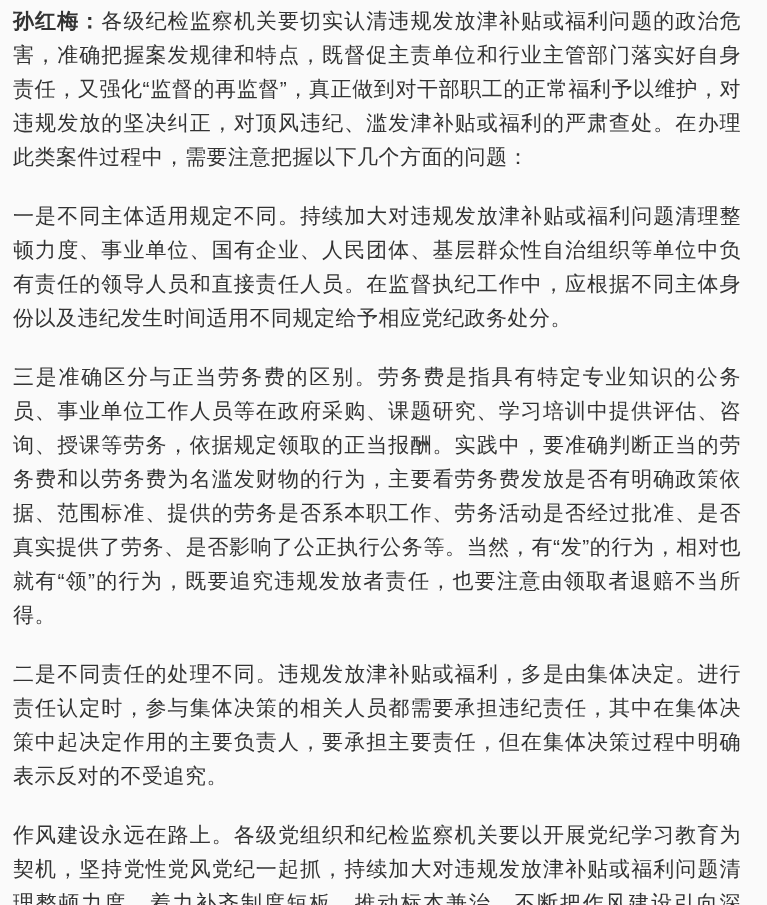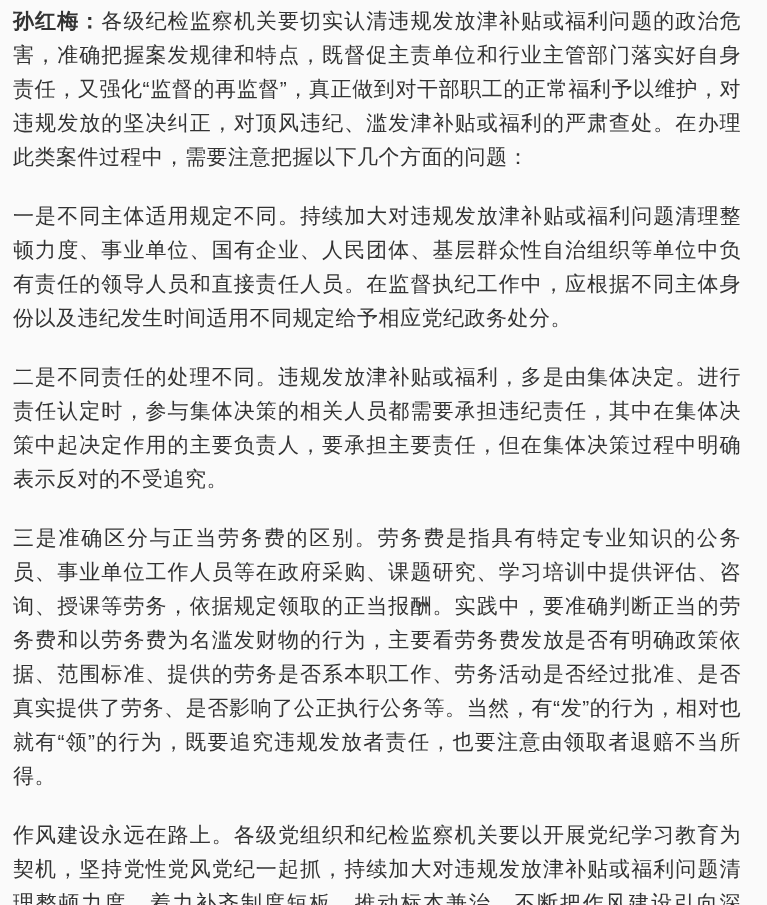--- a/index.html
+++ b/index.html
@@ -29,16 +29,16 @@
   .speaker {
     font-weight: bold;
   }
 </style>
 </head>
 <body>
 
 <div class="article">
   <p><span class="speaker">孙红梅：</span><span>各级纪检监察机关要切实认清违规发放津补贴或福利问题的政治危害，准确把握案发规律和特点，既督促主责单位和行业主管部门落实好自身责任，又强化“监督的再监督”，真正做到对干部职工的正常福利予以维护，对违规发放的坚决纠正，对顶风违纪、滥发津补贴或福利的严肃查处。在办理此类案件过程中，需要注意把握以下几个方面的问题：</span></p>
   <p>一是不同主体适用规定不同。持续加大对违规发放津补贴或福利问题清理整顿力度、事业单位、国有企业、人民团体、基层群众性自治组织等单位中负有责任的领导人员和直接责任人员。在监督执纪工作中，应根据不同主体身份以及违纪发生时间适用不同规定给予相应党纪政务处分。</p>
+  <p>三是准确区分与正当劳务费的区别。劳务费是指具有特定专业知识的公务员、事业单位工作人员等在政府采购、课题研究、学习培训中提供评估、咨询、授课等劳务，依据规定领取的正当报酬。实践中，要准确判断正当的劳务费和以劳务费为名滥发财物的行为，主要看劳务费发放是否有明确政策依据、范围标准、提供的劳务是否系本职工作、劳务活动是否经过批准、是否真实提供了劳务、是否影响了公正执行公务等。当然，有“发”的行为，相对也就有“领”的行为，既要追究违规发放者责任，也要注意由领取者退赔不当所得。</p>
   <p>二是不同责任的处理不同。违规发放津补贴或福利，多是由集体决定。进行责任认定时，参与集体决策的相关人员都需要承担违纪责任，其中在集体决策中起决定作用的主要负责人，要承担主要责任，但在集体决策过程中明确表示反对的不受追究。</p>
-  <p>三是准确区分与正当劳务费的区别。劳务费是指具有特定专业知识的公务员、事业单位工作人员等在政府采购、课题研究、学习培训中提供评估、咨询、授课等劳务，依据规定领取的正当报酬。实践中，要准确判断正当的劳务费和以劳务费为名滥发财物的行为，主要看劳务费发放是否有明确政策依据、范围标准、提供的劳务是否系本职工作、劳务活动是否经过批准、是否真实提供了劳务、是否影响了公正执行公务等。当然，有“发”的行为，相对也就有“领”的行为，既要追究违规发放者责任，也要注意由领取者退赔不当所得。</p>
   <p>作风建设永远在路上。各级党组织和纪检监察机关要以开展党纪学习教育为契机，坚持党性党风党纪一起抓，持续加大对违规发放津补贴或福利问题清理整顿力度，着力补齐制度短板、推动标本兼治，不断把作风建设引向深入。 （记者刘一霖）</p>
 </div>
 
 </body></html>

